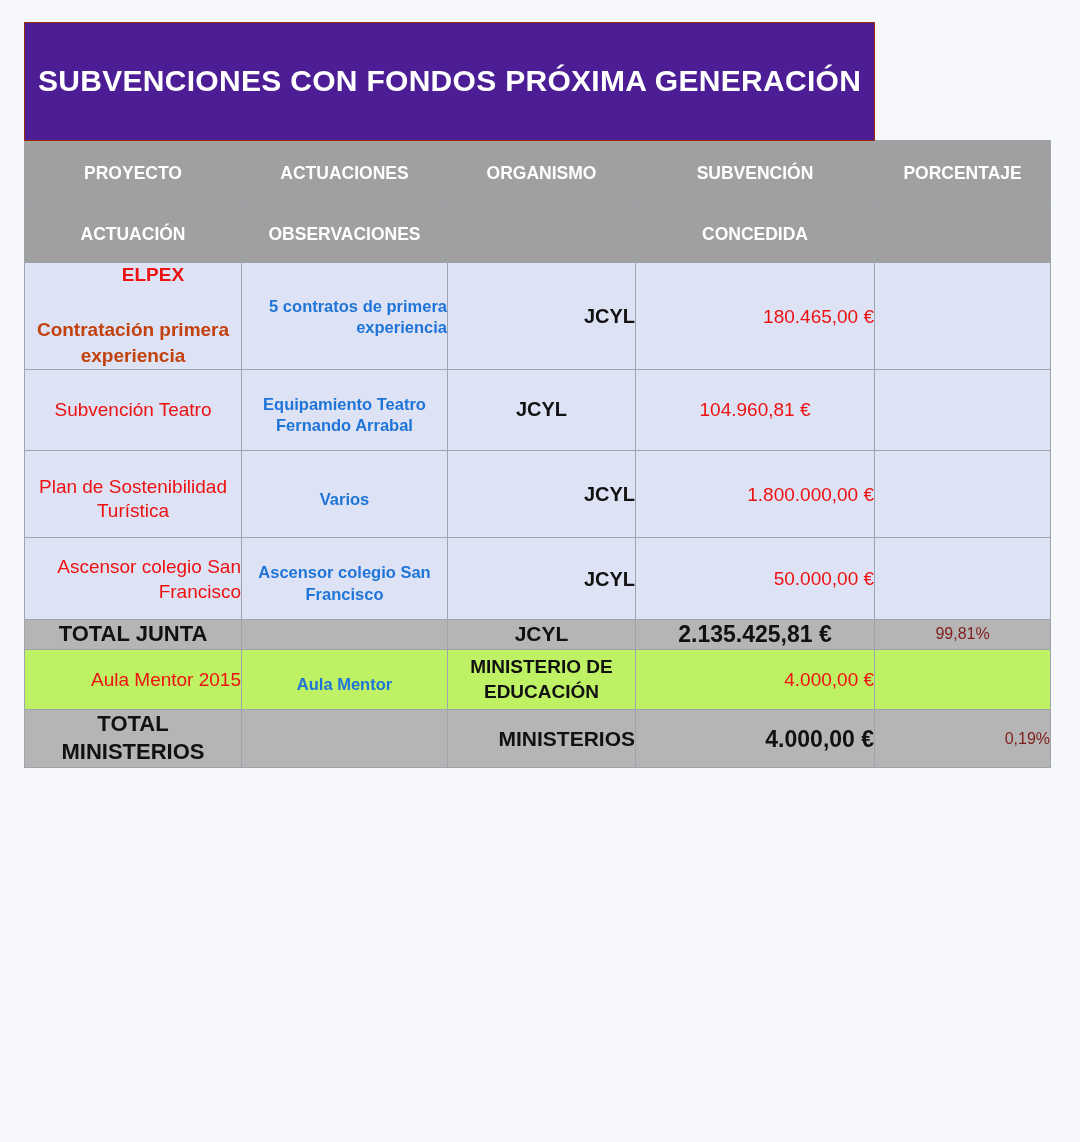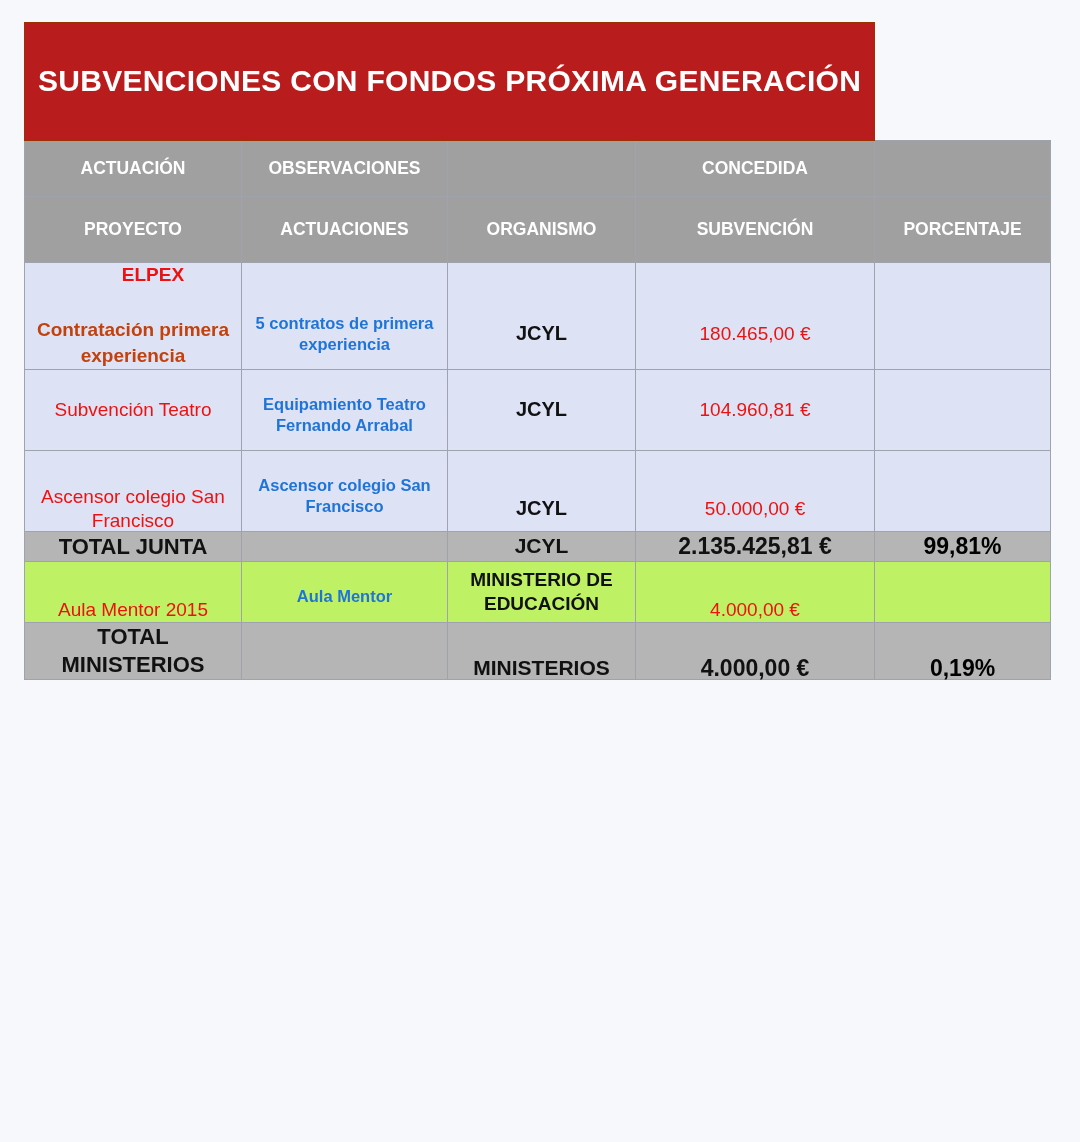--- a/index.html
+++ b/index.html
@@ -36,21 +36,21 @@
   }
   
   col.c1 { width: 217px; }
   col.c2 { width: 206px; }
   col.c3 { width: 188px; }
   col.c4 { width: 239px; }
   col.c5 { width: 176px; }
 
   
   .title-cell {
-    background: #b91c1c;
+    background: #4c1d95;
     color: #ffffff;
     font-size: 30px;
     font-weight: bold;
     text-align: center;
     letter-spacing: 0.3px;
     height: 118px;
     padding: 10px 18px;
     line-height: 1.22;
     border: 1px solid #9c3000 !important;
   }
@@ -107,43 +107,43 @@
     color: #111111;
     font-weight: bold;
     font-size: 22px;
   }
   .total-big {
     color: #111111;
     font-weight: bold;
     font-size: 23px;
   }
   .pct {
-    color: #000000;
-    font-weight: bold;
-    font-size: 23px;
+    color: #7f1d1d;
+    font-weight: normal;
+    font-size: 16px;
   }
   .grand-total-amount {
     color: #ee1111;
     font-weight: bold;
     font-size: 26px;
   }
   .elpex-block .line1 {
     color: #ee1111;
     font-weight: bold;
     font-size: 19px;
     margin-bottom: 30px;
     padding-left: 40px;
   }
   .elpex-block .line2 {
     color: #c2410c;
     font-weight: bold;
     font-size: 19px;
     line-height: 1.35;
   }
-  .nudge-down { position: relative; top: 18px; }
+  .nudge-down { position: relative; top: 1px; text-align: right; }
   .nudge-up { position: relative; top: -14px; margin-top: 38px; }
 </style>
 </head>
 <body>
 
 <div id="page">
   <div class="table-wrap">
     <table class="grant-table">
       <colgroup>
         <col class="c1">
@@ -153,36 +153,36 @@
           <col class="c5">
       </colgroup>
       <tbody>
 
         <tr>
           <td class="title-cell" colspan="4">SUBVENCIONES CON FONDOS PRÓXIMA GENERACIÓN</td>
           <td class="title-spacer"></td>
         </tr>
 
         <tr>
+          <td class="hdr">PROYECTO</td>
+          <td class="hdr">ACTUACIONES</td>
+          <td class="hdr">ORGANISMO</td>
+          <td class="hdr">SUBVENCIÓN</td>
+          <td class="hdr">PORCENTAJE</td>
+        </tr>
+
+        <tr>
           <td class="hdr sub">ACTUACIÓN</td>
           <td class="hdr sub">OBSERVACIONES</td>
           <td class="hdr sub"></td>
           <td class="hdr sub">CONCEDIDA</td>
           <td class="hdr sub"></td>
         </tr>
 
         <tr>
-          <td class="hdr">PROYECTO</td>
-          <td class="hdr">ACTUACIONES</td>
-          <td class="hdr">ORGANISMO</td>
-          <td class="hdr">SUBVENCIÓN</td>
-          <td class="hdr">PORCENTAJE</td>
-        </tr>
-
-        <tr>
           <td class="cell lightblue">
             <div class="elpex-block">
               <div class="line1">ELPEX</div>
               <div class="line2">Contratación primera experiencia</div>
             </div>
           </td>
           <td class="cell lightblue">
             <div class="blue-bold nudge-down">5 contratos de primera experiencia</div>
           </td>
           <td class="cell lightblue">
@@ -203,20 +203,35 @@
           </td>
           <td class="cell lightblue">
             <div class="black-bold">JCYL</div>
           </td>
           <td class="cell lightblue">
             <div class="red-bold">104.960,81 €</div>
           </td>
           <td class="cell lightblue"></td>
         </tr>
 
+        <tr>
+          <td class="cell lightblue">
+            <div class="red-bold nudge-up">Plan de Sostenibilidad Turística</div>
+          </td>
+          <td class="cell lightblue">
+            <div class="blue-bold nudge-up">Varios</div>
+          </td>
+          <td class="cell lightblue">
+            <div class="black-bold nudge-down">JCYL</div>
+          </td>
+          <td class="cell lightblue">
+            <div class="red-bold nudge-down">1.800.000,00 €</div>
+          </td>
+          <td class="cell lightblue"></td>
+        </tr>
 
         <tr>
           <td class="cell lightblue">
             <div class="red-bold nudge-down">Ascensor colegio San Francisco</div>
           </td>
           <td class="cell lightblue">
             <div class="blue-bold nudge-up">Ascensor colegio San Francisco</div>
           </td>
           <td class="cell lightblue">
             <div class="black-bold nudge-down">JCYL</div>

